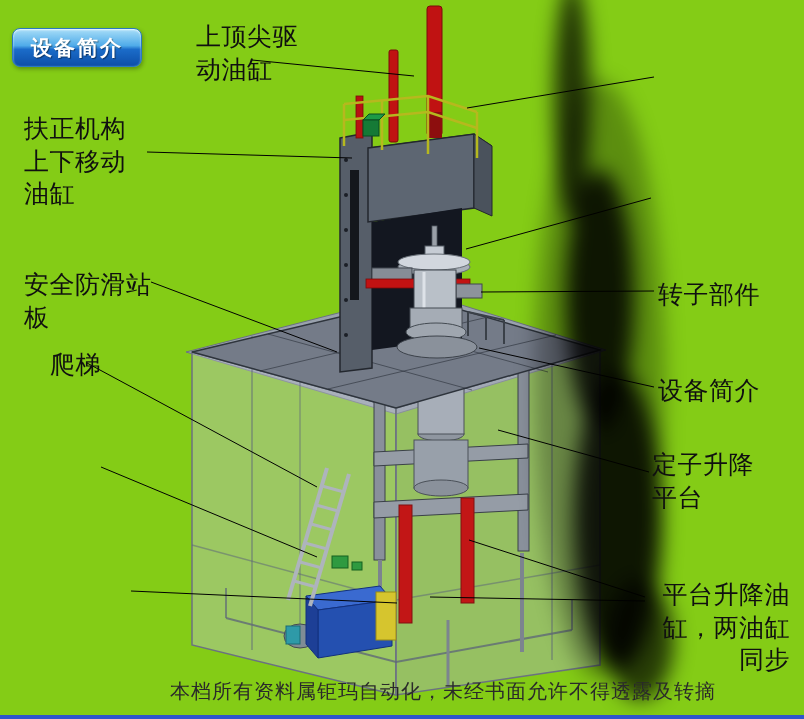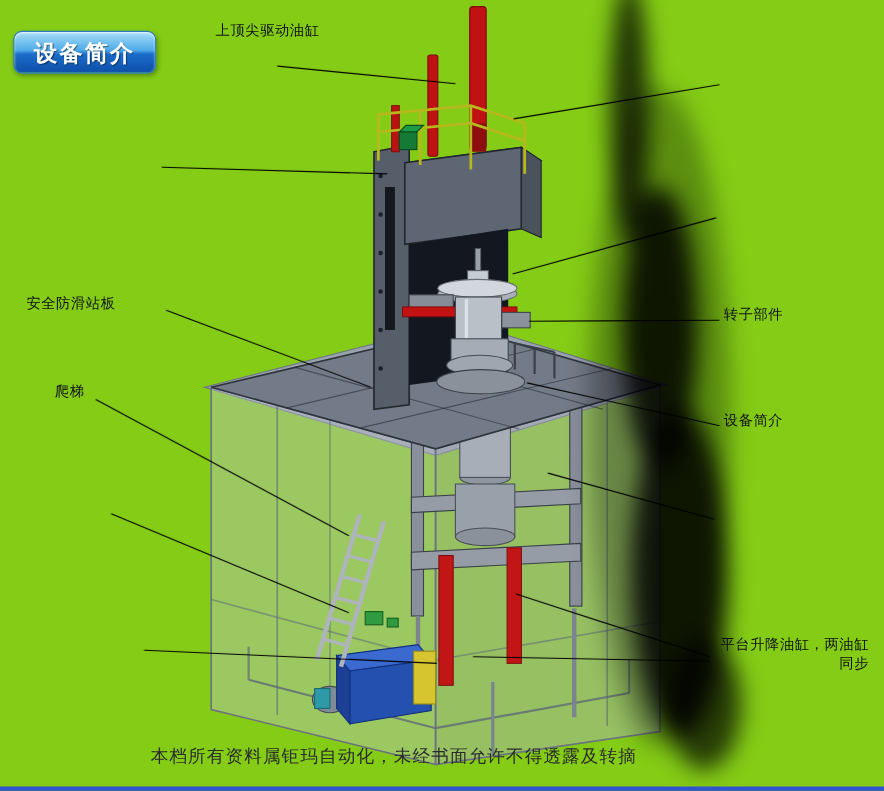--- a/index.html
+++ b/index.html
@@ -16,25 +16,25 @@
     width:128px;height:37px;
     display:flex;align-items:center;justify-content:center;
     background:linear-gradient(180deg,#a8def8 0%,#4fabe9 45%,#1b6cc9 55%,#0d4fa8 100%);
     border:1px solid #2a7ac0;border-radius:8px;
     box-shadow:inset 0 1px 2px rgba(255,255,255,.85), 1px 2px 4px rgba(0,0,0,.30);
     color:#ffffff;font-size:21px;font-weight:bold;letter-spacing:2px;
     text-shadow:1px 1px 1px rgba(0,0,0,.45);
   }
   .lbl{
     position:absolute;
-    color:#101010;font-size:13px;line-height:1.3;letter-spacing:0.5px;font-family:Liberation Serif, serif;
+    color:#101010;font-size:25px;line-height:1.3;letter-spacing:0.5px;
   }
   .footer{
     position:absolute;left:0;top:678px;width:716px;
-    text-align:center;color:#2a2a2a;font-size:16px;letter-spacing:1px;
+    text-align:right;color:#2a2a2a;font-size:20px;letter-spacing:1px;
   }
   .bottom-line{
     position:absolute;left:0;bottom:0;width:804px;height:4px;
     background:#2f55cc;
   }
   
   .lbl-top-cylinder{left:196px;top:20px;width:122px;}
   .lbl-safety-fence{left:658px;top:62px;width:130px;}
   .lbl-centering-lift{left:24px;top:112px;width:104px;}
   .lbl-rotor-centering{left:654px;top:162px;width:104px;}
@@ -205,23 +205,25 @@
       <line x1="649" y1="472" x2="498" y2="430"></line>
       <line x1="131" y1="591" x2="397" y2="603"></line>
       <line x1="645" y1="597" x2="469" y2="540"></line>
       <line x1="645" y1="601" x2="430" y2="597"></line>
     </g>
   </svg>
 
   <div class="badge">设备简介</div>
 
   <div class="lbl lbl-top-cylinder">上顶尖驱动油缸</div>
+  <div class="lbl lbl-centering-lift">扶正机构上下移动油缸</div>
   <div class="lbl lbl-rotor-part">转子部件</div>
   <div class="lbl lbl-antislip">安全防滑站板</div>
   <div class="lbl lbl-ladder">爬梯</div>
   <div class="lbl lbl-stator-part">设备简介</div>
+  <div class="lbl lbl-stator-lift">定子升降平台</div>
   <div class="lbl lbl-platform-lift">平台升降油缸，两油缸同步</div>
 
   <div class="footer">本档所有资料属钜玛自动化，未经书面允许不得透露及转摘</div>
 
   <div class="bottom-line"></div>
 
 </div>
 
 </body></html>

